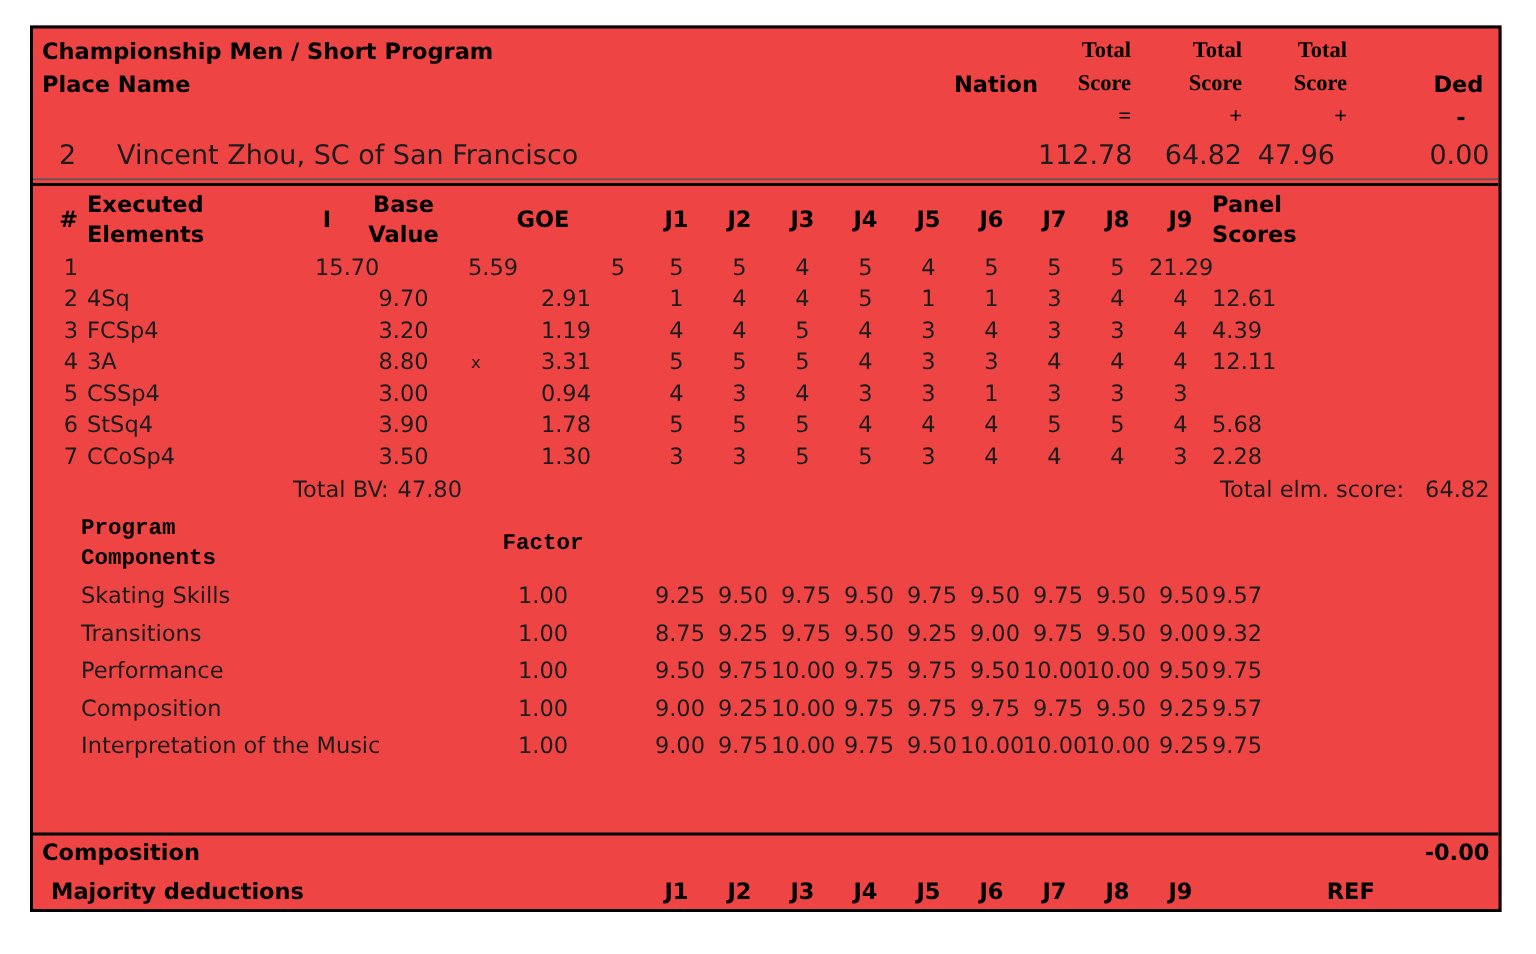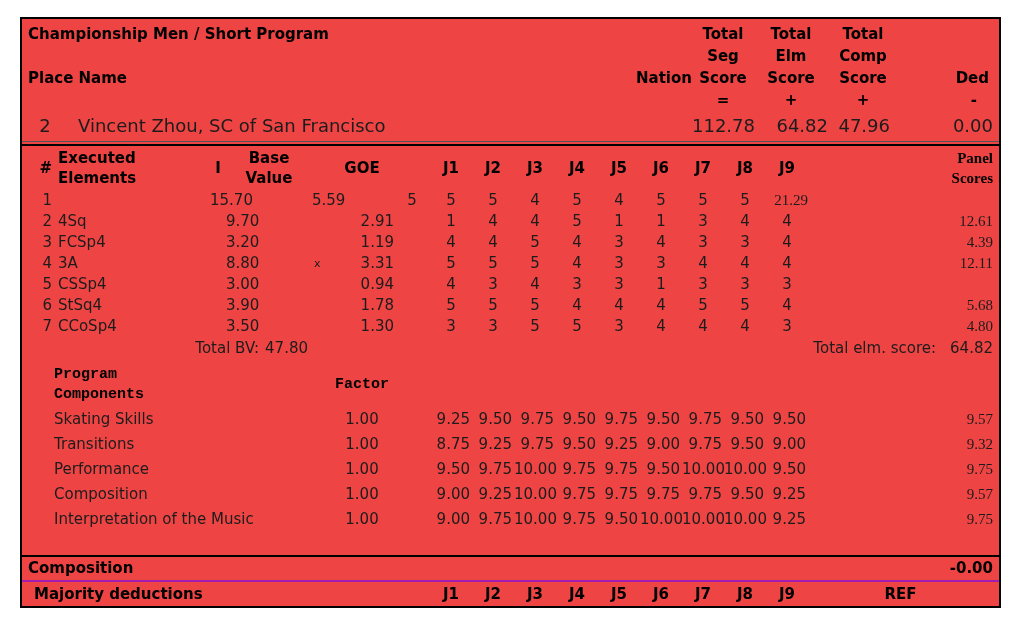--- a/index.html
+++ b/index.html
@@ -7,41 +7,41 @@
        font-family:"DejaVu Sans","Liberation Sans",sans-serif;
        color:#1c1c1c;font-size:15px;}
   .sheet{position:absolute;left:20px;top:17px;width:981px;height:591px;
          border:2px solid #000;box-sizing:border-box;background:#ef4444;
          display:flex;flex-direction:column;overflow:hidden;}
   .b{font-weight:bold;color:#000;}
   .sec{padding:0 6px;}
   
   .hgrid{display:grid;grid-template-columns:1fr 62px 62px 74px 70px 95px;
          line-height:22px;align-items:end;}
-  .hgrid .c{text-align:center;}
+  .hgrid .c{text-align:right;font-family:Liberation Serif, serif;}
   .hgrid .r{text-align:right;}
   .hdr{padding-top:4px;}
   .namerow{font-size:18px;line-height:30px;}
   .namerow .who{display:flex;align-items:baseline;}
   .namerow .place{width:34px;text-align:center;}
   .namerow .skater{margin-left:16px;text-align:center;}
   .thinline{height:2px;border-top:1px solid #555;}
   
   .egrid{display:grid;
          grid-template-columns:24px 158px 16px 86px 18px 64px 36px repeat(9,42px) 1fr;
          line-height:21px;}
   .elems{border-top:2px solid #000;padding-top:2px;}
   .ehead{line-height:20px;align-items:center;margin-bottom:2px;}
   .num{text-align:right;}
   .ename{padding-left:6px;}
-  .basev{text-align:left;}
+  .basev{text-align:center;}
   .bonus{font-size:11px;padding-left:2px;align-self:center;}
   .goe{text-align:right;}
   .jc{text-align:center;}
-  .panel{text-align:right;font-family:Liberation Serif, serif;}
+  .panel{text-align:left;}
   .two{display:flex;flex-direction:column;}
   .two span{display:block;}
   .tot-row{line-height:22px;}
   .tbv{grid-column:1/5;text-align:right;padding-right:4px;}
   .telm{grid-column:8/18;text-align:right;}
   .gap14{display:inline-block;width:14px;}
   .gap6{display:inline-block;width:6px;}
   
   .cgrid{display:grid;
          grid-template-columns:302px 64px 36px repeat(9,42px) 1fr;
@@ -50,44 +50,36 @@
   .cname{padding-left:26px;}
   .ctitle{line-height:20px;margin-bottom:2px;font-family:Liberation Mono, monospace;}
   .factor{text-align:center;}
   .cj{text-align:right;padding-right:2px;}
   .gcfrow{line-height:24px;}
   .gcf{grid-column:1/4;padding-left:52px;}
   .tfc{grid-column:4/14;text-align:right;}
   
   .dedrow{margin-top:auto;border-top:2px solid #000;display:flex;
           justify-content:space-between;line-height:23px;padding:0 6px;}
-  .majrow{border-top:2px solid #a21caf;line-height:24px;}
+  .majrow{border-top:2px solid #ef4444;line-height:24px;}
   .maj-label{grid-column:1/8;padding-left:6px;}
   .refcell{text-align:center;}
 </style>
 </head>
 <body>
 
 <div class="sheet">
 
   <div class="hdr sec">
     <div class="hgrid">
       <div class="b">Championship Men / Short Program</div>
       <div></div>
       <div class="c b">Total</div>
       <div class="c b">Total</div>
       <div class="c b">Total</div>
-      <div></div>
-    </div>
-    <div class="hgrid">
-      <div></div>
-        <div></div>
-      <div class="c b">Seg</div>
-      <div class="c b">Elm</div>
-      <div class="c b">Comp</div>
       <div></div>
     </div>
     <div class="hgrid">
       <div class="b">Place Name</div>
       <div class="r b">Nation</div>
       <div class="c b">Score</div>
       <div class="c b">Score</div>
       <div class="c b">Score</div>
       <div class="r b" style="padding-right:4px;">Ded</div>
     </div>
@@ -272,21 +264,21 @@
       <div></div>
       <div class="jc">3</div>
       <div class="jc">3</div>
       <div class="jc">5</div>
       <div class="jc">5</div>
       <div class="jc">3</div>
       <div class="jc">4</div>
       <div class="jc">4</div>
       <div class="jc">4</div>
       <div class="jc">3</div>
-      <div class="panel">4.80</div>
+      <div class="panel">2.28</div>
     </div>
 
     <div class="egrid tot-row">
       <div class="tbv">
         <span>Total BV:</span><span class="gap6"></span><span>47.80</span>
       </div>
       <div class="telm">
         <span>Total elm. score:</span><span class="gap14"></span><span>64.82</span>
       </div>
     </div>

